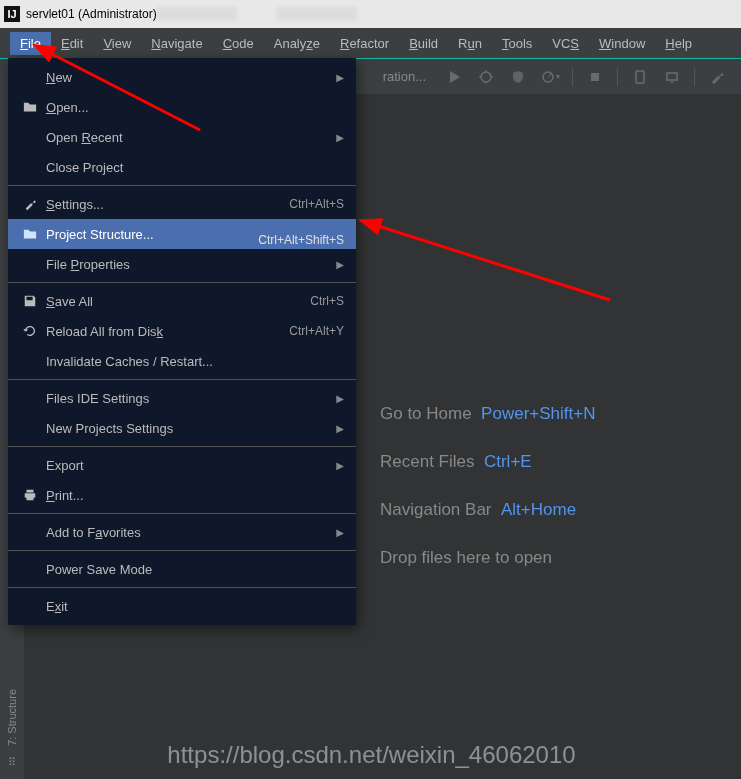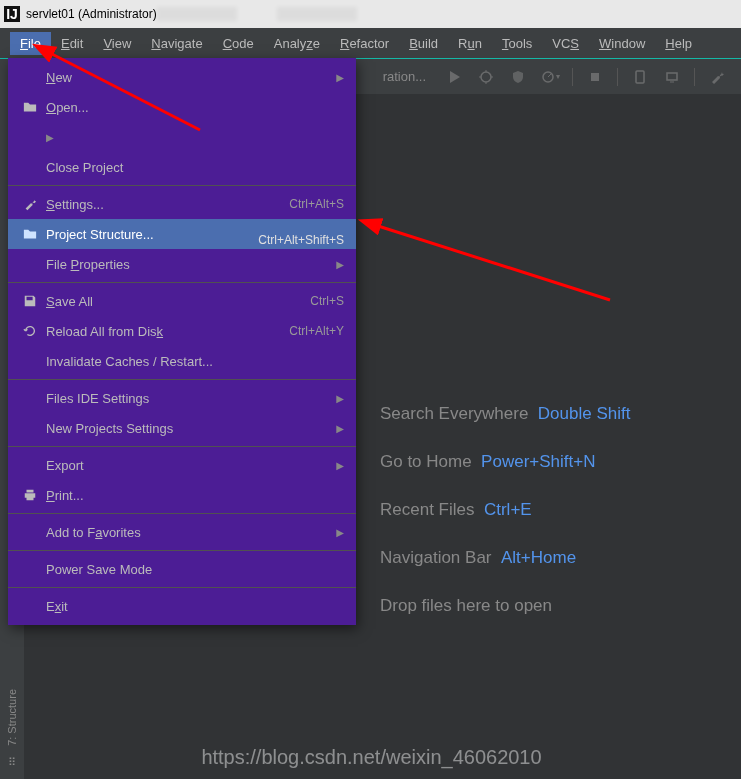--- a/index.html
+++ b/index.html
@@ -1,55 +1,55 @@
 <!DOCTYPE html>
 <html><head>
 <meta charset="utf-8">
 <style>
   * { margin: 0; padding: 0; box-sizing: border-box; font-family: "Segoe UI", Arial, sans-serif; }
   body { width: 741px; height: 779px; background: #2b2b2b; overflow: hidden; position: relative; }
   
   .titlebar { height: 28px; background: #e8e8e8; display: flex; align-items: center; padding: 0 4px; font-size: 12px; color: #000; }
-  .titlebar .icon { width: 16px; height: 16px; background: #111; color: #fff; display: inline-flex; align-items: center; justify-content: center; font-size: 14px; font-weight: bold; margin-right: 6px; }
+  .titlebar .icon { width: 16px; height: 16px; background: #111; color: #fff; display: inline-flex; align-items: center; justify-content: center; font-size: 11px; font-weight: bold; margin-right: 6px; }
   .titlebar .rest { flex: 1; display: flex; gap: 80px; }
   .titlebar .blurred { filter: blur(2px); opacity: 0.5; display: flex; gap: 40px; }
   .blurred span { background: rgba(0,0,0,0.1); width: 80px; height: 14px; display: inline-block; }
   
   .menubar { height: 30px; background: #3c3f41; display: flex; align-items: center; padding: 0 10px; color: #bbb; font-size: 13px; position: relative; z-index: 5; }
   .menubar .item { padding: 4px 10px; cursor: pointer; }
   .menubar .item.active { background: #4b6eaf; color: #fff; }
   .menubar .item .u { text-decoration: underline; }
   
   .toolbar { height: 36px; background: #3c3f41; border-top: 1px solid #14b8a6; display: flex; align-items: center; padding: 0 8px; color: #888; font-size: 13px; }
   .toolbar .spacer { flex: 1; }
   .toolbar .tool-icon { width: 24px; height: 24px; margin: 0 4px; display: flex; align-items: center; justify-content: center; opacity: 0.6; }
   .toolbar .tool-icon svg { width: 16px; height: 16px; }
   
   .editor-area { position: absolute; top: 94px; left: 24px; right: 0; bottom: 0; background: #313335; }
   
   .sidebar-left { position: absolute; left: 0; top: 94px; bottom: 0; width: 24px; background: #3c3f41; color: #888; display: flex; flex-direction: column; justify-content: flex-end; align-items: center; padding-bottom: 10px; }
   .sidebar-left .label { writing-mode: vertical-rl; transform: rotate(180deg); font-size: 11px; margin-top: 10px; }
   .sidebar-left .dots { font-size: 11px; margin-top: 10px; }
   
-  .dropdown { position: absolute; top: 58px; left: 8px; width: 348px; background: #4c1d95; box-shadow: 2px 4px 12px rgba(0,0,0,0.5); z-index: 10; padding: 4px 0; }
+  .dropdown { position: absolute; top: 58px; left: 8px; width: 348px; background: #0f172a; box-shadow: 2px 4px 12px rgba(0,0,0,0.5); z-index: 10; padding: 4px 0; }
   .dropdown .row { display: flex; align-items: center; height: 30px; padding: 0 12px; color: #bbb; font-size: 13px; }
   .dropdown .row.selected { background: #4b6eaf; color: #fff; }
   .dropdown .row .icon-slot { width: 20px; display: flex; align-items: center; justify-content: center; margin-right: 6px; }
   .dropdown .row .label { flex: 1; }
   .dropdown .row .label .u { text-decoration: underline; }
   .dropdown .row .shortcut { color: #999; font-size: 12px; }
   .dropdown .row.selected .shortcut { color: #e0e0e0; margin-top: 12px; }
   .dropdown .row .arrow { color: #888; font-size: 10px; }
   .dropdown .sep { height: 1px; background: #515151; margin: 3px 0; }
   
   .hints { position: absolute; top: 390px; left: 380px; color: #888; font-size: 17px; line-height: 48px; }
   .hints .row { white-space: nowrap; }
   .hints .key { color: #5394ec; }
   
-  .watermark { position: absolute; bottom: 10px; left: 2px; right: 0; text-align: center; color: rgba(255,255,255,0.45); font-size: 20px; pointer-events: none; }
+  .watermark { position: absolute; bottom: 10px; left: 2px; right: 0; text-align: center; color: rgba(255,255,255,0.45); font-size: 24px; pointer-events: none; }
   
   .arrow-svg { position: absolute; top: 0; left: 0; pointer-events: none; z-index: 20; }
 </style>
 </head>
 <body>
 
 <div class="titlebar">
   <span class="icon">IJ</span>
   <span>servlet01</span>&nbsp;
   <span>(Administrator)</span>
@@ -145,20 +145,21 @@
     <div class="row">
       <span class="icon-slot">
         <svg width="14" height="14" viewBox="0 0 16 16">
           <path fill="#bbb" d="M1 3h5l2 2h7v8H1z"></path>
         </svg>
       </span>
       <span class="label"><span class="u">O</span>pen...</span>
     </div>
     <div class="row">
       <span class="icon-slot"></span>
+      <span class="label">Open <span class="u">R</span>ecent</span>
       <span class="arrow">▶</span>
     </div>
     <div class="row">
       <span class="icon-slot"></span>
       <span class="label">Close Pro<span class="u">j</span>ect</span>
     </div>
     <div class="sep"></div>
     <div class="row">
       <span class="icon-slot">
         <svg width="14" height="14" viewBox="0 0 16 16">
@@ -242,21 +243,20 @@
       <span class="label">Power Save Mode</span>
     </div>
     <div class="sep"></div>
     <div class="row">
       <span class="icon-slot"></span>
       <span class="label">E<span class="u">x</span>it</span>
     </div>
   </div>
 
 <div class="hints" id="hints">
-    <div class="row"><span>Search Everywhere</span> &nbsp;<span class="key">Double Shift</span></div>
     <div class="row"><span>Go to Home</span> &nbsp;<span class="key">Power+Shift+N</span></div>
     <div class="row"><span>Recent Files</span> &nbsp;<span class="key">Ctrl+E</span></div>
     <div class="row"><span>Navigation Bar</span> &nbsp;<span class="key">Alt+Home</span></div>
     <div class="row"><span>Drop files here to open</span></div>
   </div>
 
 <svg class="arrow-svg" width="741" height="779">
   <defs>
       <marker id="ah" markerWidth="10" markerHeight="10" refX="2" refY="3" orient="auto">
         <path d="M0,0 L0,6 L8,3 z" fill="#ff0000"></path>

